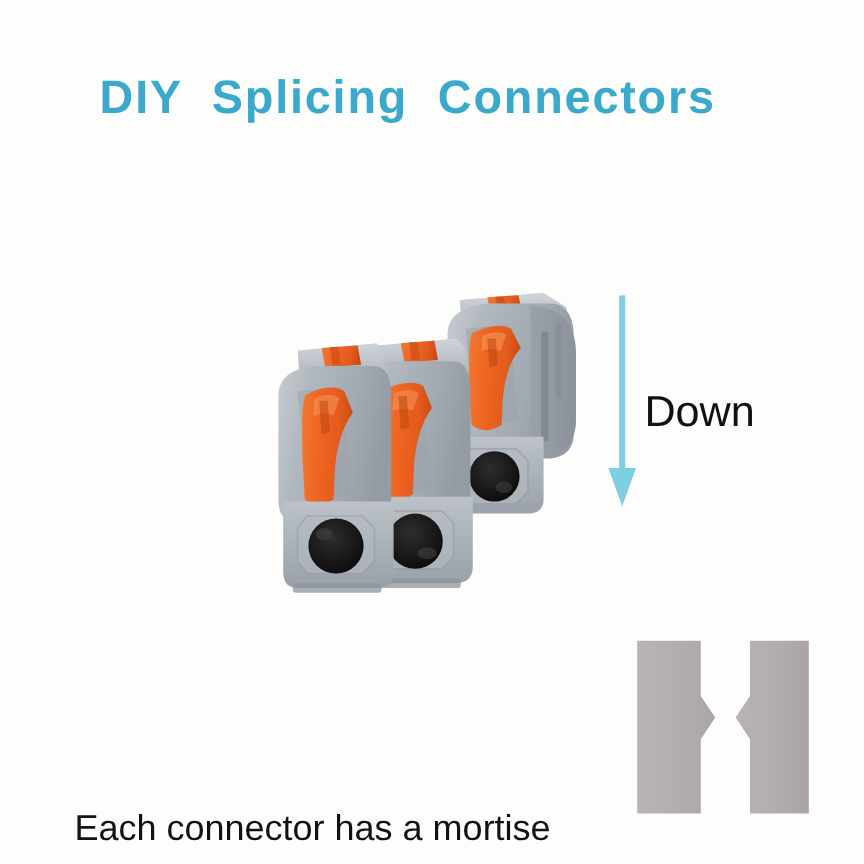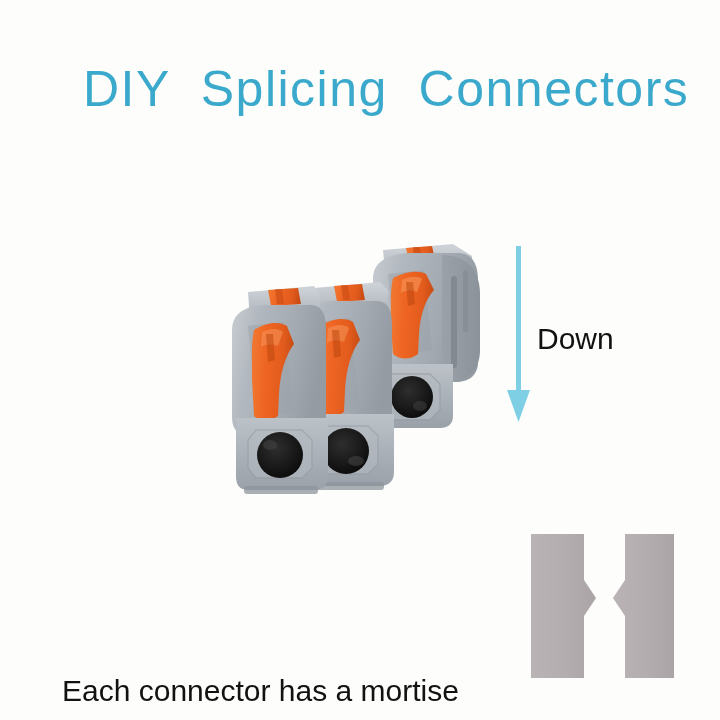--- a/index.html
+++ b/index.html
@@ -20,25 +20,25 @@
     height: 720px;
     background: #fdfdfb;
     overflow: hidden;
   }
 
   
   #title {
     position: absolute;
     left: 83px;
     top: 60px;
-    font-size: 50px;
+    font-size: 39px;
     letter-spacing: 1.5px;
     color: #3aa9cc;
     white-space: pre;
-    font-weight: 400;
+    font-weight: 700;
   }
 
   
   #product-photo {
     position: absolute;
     left: 210px;
     top: 230px;
     width: 290px;
     height: 280px;
   }
@@ -49,21 +49,21 @@
     position: absolute;
     left: 503px;
     top: 246px;
     width: 34px;
     height: 180px;
   }
   #down-label {
     position: absolute;
     left: 537px;
     top: 322px;
-    font-size: 30px;
+    font-size: 36px;
     color: #111111;
     white-space: pre;
   }
 
   
   #caption {
     position: absolute;
     left: 62px;
     top: 558px;
     font-size: 30px;

